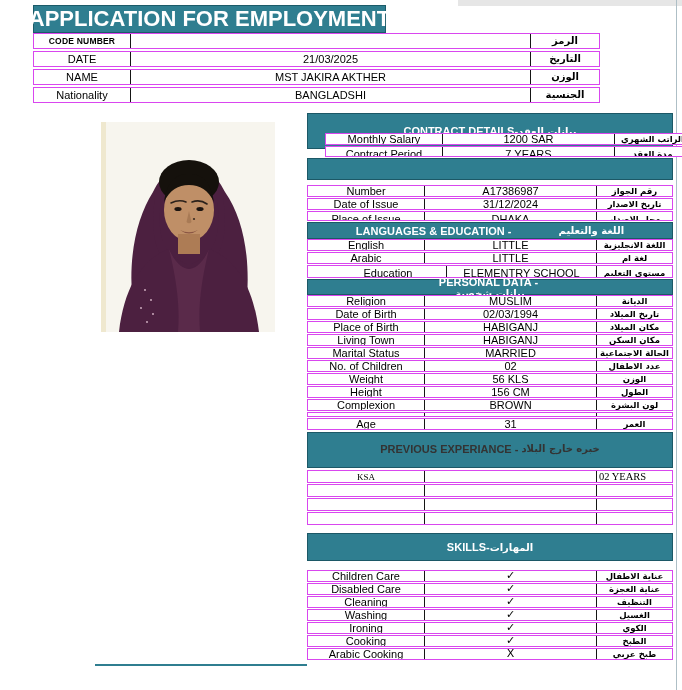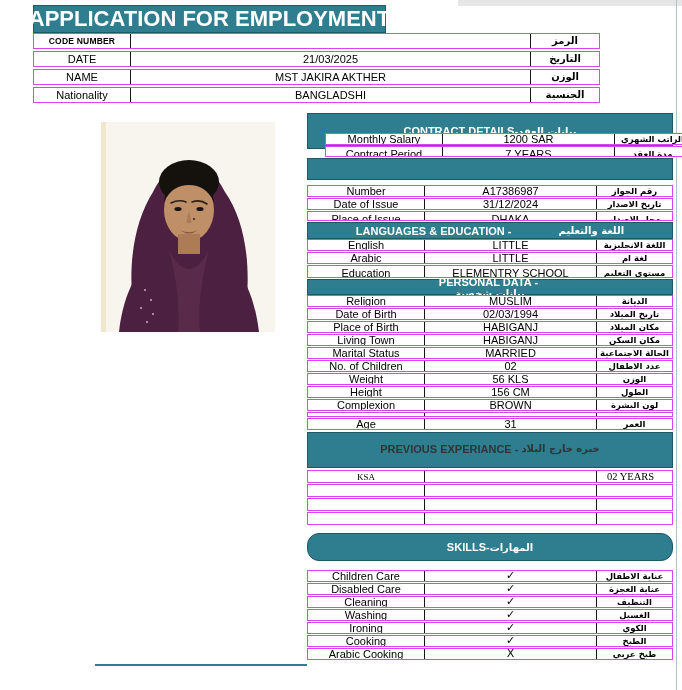--- a/index.html
+++ b/index.html
@@ -42,37 +42,37 @@
   .id-table .ar{font-size:10px;}
   .small-bold{font-size:8.5px;font-weight:700;letter-spacing:0.2px;}
 
   
   .main-table{left:307px;top:113px;width:366px;height:552px;}
   .main-table .trow{grid-template-columns:116px 1fr 76px;height:12px;}
   .rows{position:absolute;left:0;width:366px;}
   .clip .cell{align-items:flex-start;line-height:14px;}
   .clip{height:11px !important;}
   .clip2{height:10px !important;}
-  .clip3{height:13px !important;}
+  .clip3{height:13px !important;padding-left:22px;}
   .thin{height:5px !important;}
 
   
   .band{
     position:absolute;left:0;width:366px;box-sizing:border-box;
     background:#2F7E90;border:1px solid #1c5866;
     color:#fff;font-weight:700;font-size:11px;
     display:flex;align-items:center;justify-content:center;white-space:pre;
   }
   .band .ar-h{font-family:"DejaVu Sans",sans-serif;font-size:10px;white-space:pre;}
   .band .en{white-space:pre;}
   .exp-band{align-items:flex-start;padding-top:10px;color:#333333;}
 
   
   .ksa{font-size:9px;font-family:"Liberation Serif",serif;}
-  .exp-right{justify-content:flex-start;padding-left:10px;
+  .exp-right{justify-content:flex-start;padding-left:2px;
     font-family:"Liberation Serif",serif;font-size:10.5px;}
   .chk{font-family:"DejaVu Sans",sans-serif;font-size:11px;}
 
   
   .photo{left:101px;top:122px;width:174px;height:210px;}
   .photo svg{display:block;}
 </style>
 </head>
 <body>
 
@@ -289,21 +289,21 @@
       <div class="cell"></div>
       <div class="cell"></div>
     </div>
     <div class="trow" style="height:13px;">
       <div class="cell"></div>
       <div class="cell"></div>
       <div class="cell"></div>
     </div>
   </div>
 
-  <div class="band" style="top:420px;height:28px;border-radius:12px;">
+  <div class="band" style="top:420px;height:28px;">
     <span class="en">SKILLS-</span><span class="ar-h">المهارات</span>
   </div>
   <div class="rows" style="top:457px;">
     <div class="trow">
       <div class="cell">Children Care</div>
       <div class="cell chk">✓</div>
       <div class="cell ar">عناية الاطفال</div>
     </div>
     <div class="trow">
       <div class="cell">Disabled Care</div>

